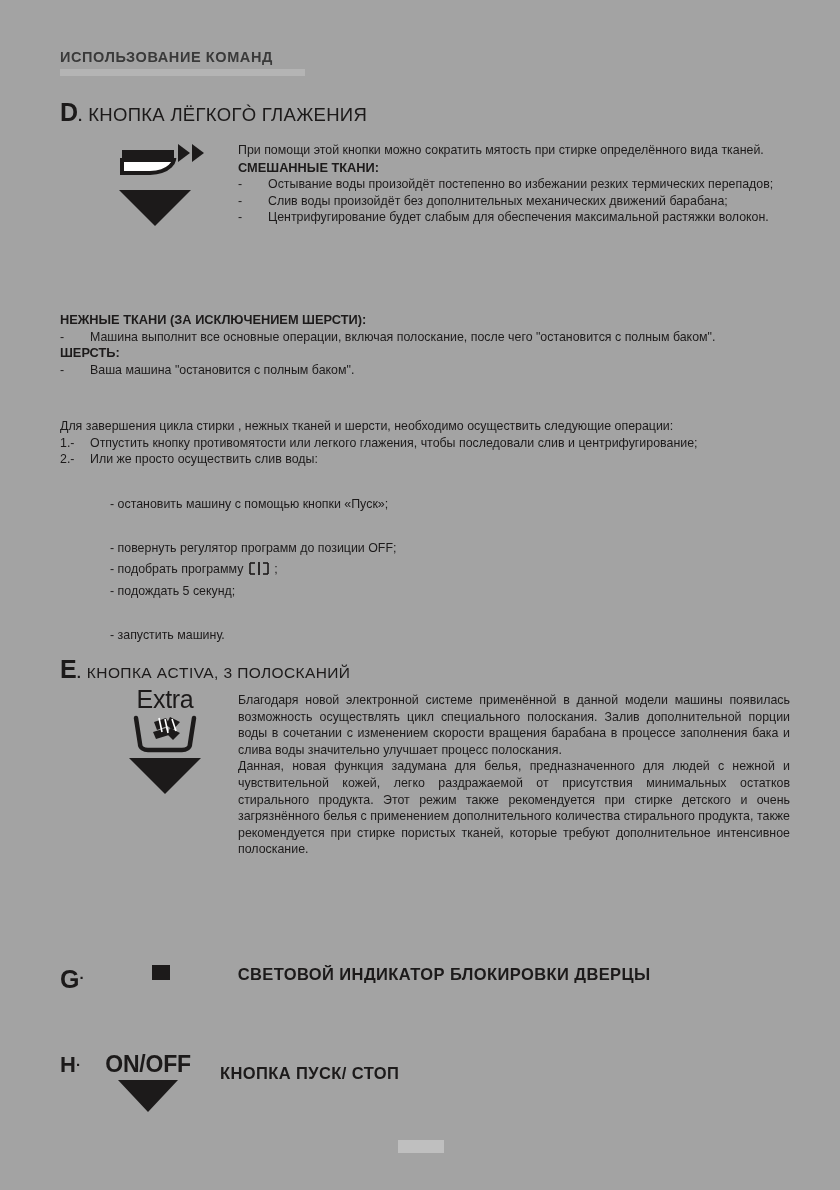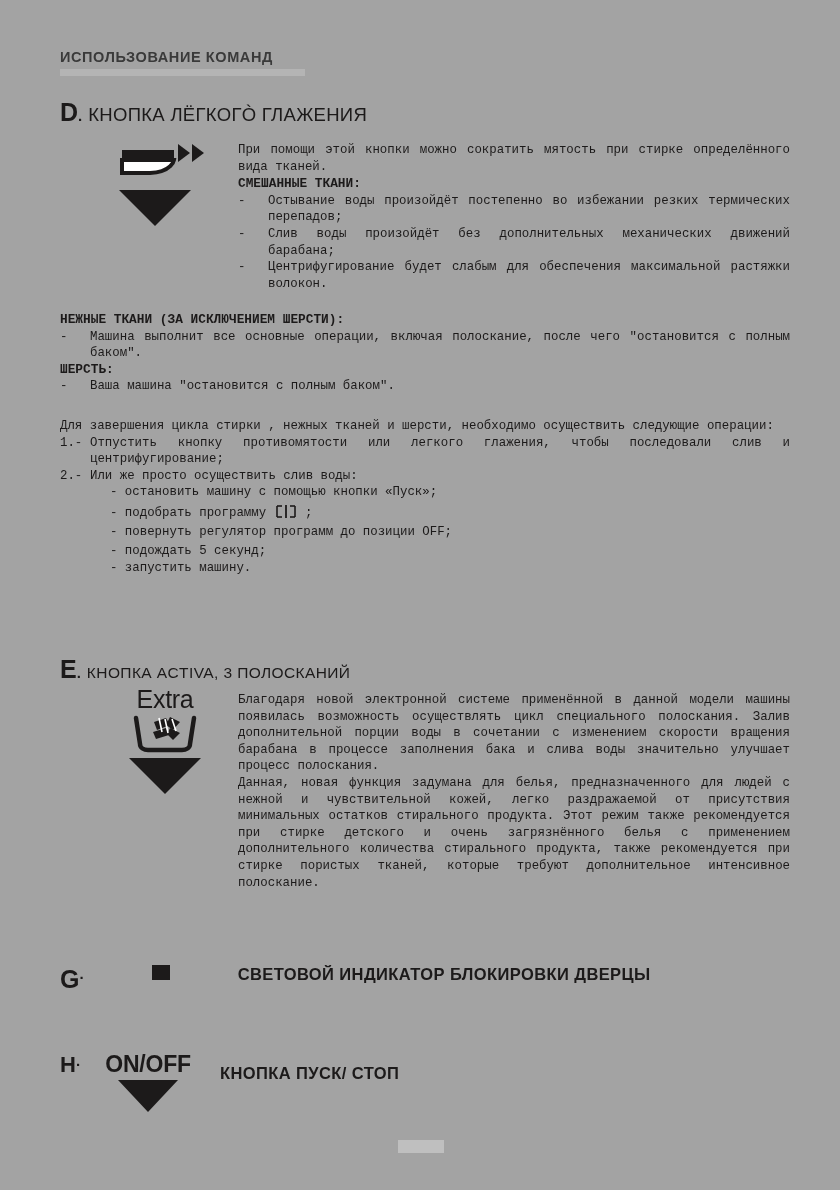--- a/index.html
+++ b/index.html
@@ -74,21 +74,20 @@
 
   #head-d { left: 60px; top: 98px; }
   #head-e { left: 60px; top: 655px; }
 
   
   .para {
     position: absolute;
     font-size: 12.4px;
     line-height: 16.6px;
     text-align: justify;
-    font-family: Liberation Mono, monospace;
   }
 
   .subhead {
     font-weight: bold;
     font-size: 12.8px;
   }
 
   
   .dlist { margin: 0; padding: 0; list-style: none; }
   .dlist li {
@@ -113,21 +112,21 @@
   .nlist > li .num {
     position: absolute;
     left: 0; top: 0;
   }
   .sublist {
     margin: 0;
     padding: 0 0 0 20px;
     list-style: none;
     text-align: left;
   }
-  .sublist li { white-space: nowrap; text-align: left; }
+  .sublist li { white-space: nowrap; text-align: left; margin-top: 28px; }
 
   
   .icon-iron-wrap {
     position: absolute;
     left: 118px;
     top: 140px;
     width: 100px;
     height: 88px;
   }
   .tri-down {
@@ -279,39 +278,39 @@
       <li>
         <span class="num">1.-</span>
         <span>Отпустить кнопку противомятости или легкого глажения, чтобы последовали слив и центрифугирование;</span>
       </li>
       <li>
         <span class="num">2.-</span>
         <span>Или же просто осуществить слив воды:</span>
         <ul class="sublist">
           <li>
             <span>- остановить машину с помощью кнопки «Пуск»;</span>
+          </li>
+          <li>
+            <span>- повернуть регулятор программ до позиции OFF;</span>
           </li>
           <li style="margin-top:4px;">
             <span>- подобрать программу</span>
             <span class="inline-pictogram">
               <svg width="20" height="13" viewBox="0 0 20 13">
                 <path d="M1 1 V12" stroke="#1c1a1a" stroke-width="1.6" fill="none"></path>
                 <path d="M1 1 H6" stroke="#1c1a1a" stroke-width="1.6" fill="none"></path>
                 <path d="M1 12 H6" stroke="#1c1a1a" stroke-width="1.6" fill="none"></path>
                 <path d="M10 0 V13" stroke="#1c1a1a" stroke-width="1.8" fill="none"></path>
                 <path d="M19 1 V12" stroke="#1c1a1a" stroke-width="1.6" fill="none"></path>
                 <path d="M14 1 H19" stroke="#1c1a1a" stroke-width="1.6" fill="none"></path>
                 <path d="M14 12 H19" stroke="#1c1a1a" stroke-width="1.6" fill="none"></path>
               </svg>
             </span>
             <span>;</span>
           </li>
-          <li>
-            <span>- повернуть регулятор программ до позиции OFF;</span>
-          </li>
           <li style="margin-top:3px;">
             <span>- подождать 5 секунд;</span>
           </li>
           <li>
             <span>- запустить машину.</span>
           </li>
         </ul>
       </li>
     </ul>
   </div>

